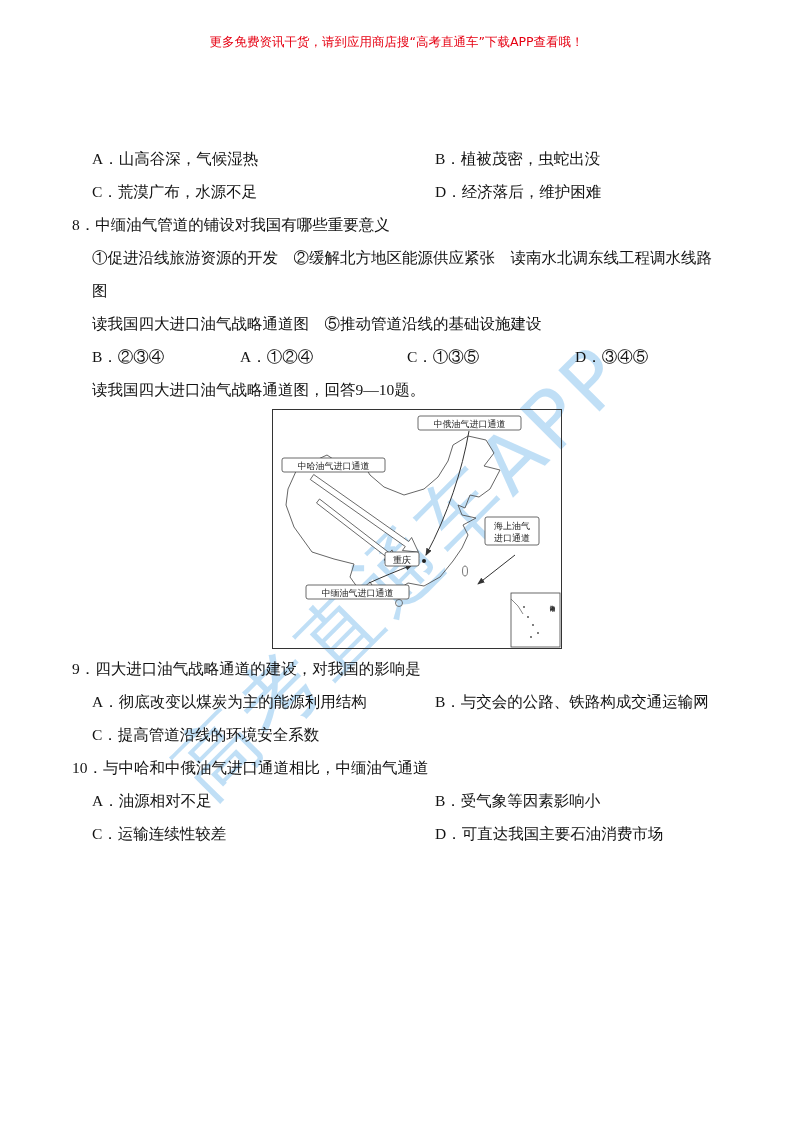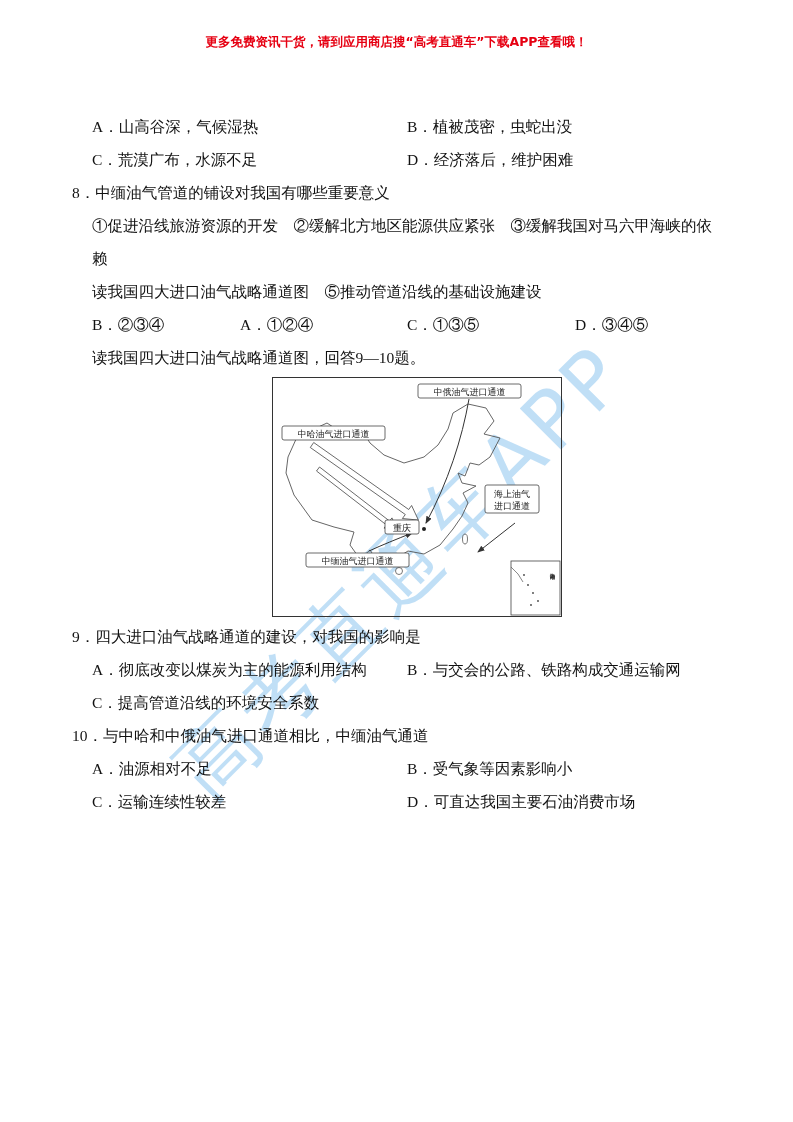--- a/index.html
+++ b/index.html
@@ -21,28 +21,28 @@
     letter-spacing: 6px;
     color: rgba(141, 196, 238, 0.55);
     white-space: nowrap;
     z-index: 0;
     pointer-events: none;
   }
   .content { position: relative; z-index: 1; }
   .header-notice {
     text-align: center;
     color: #e60012;
-    font-weight: bold;
+    font-weight: normal;
     font-size: 12.5px;
     font-family: "DejaVu Sans", "Liberation Sans", sans-serif;
-    margin-bottom: 60px;
+    margin-bottom: 92px;
     line-height: 17px;
   }
   .line { font-size: 15.5px; line-height: 33px; }
-  .opt2 { display: grid; grid-template-columns: 315px auto; padding-left: 20px; }
+  .opt2 { display: grid; grid-template-columns: 315px auto; padding-left: 20px; gap: 28px; }
   .opt4 { display: grid; grid-template-columns: 148px 167px 168px auto; padding-left: 20px; }
   .pl { padding-left: 20px; }
   .passage { text-indent: 31px; }
   .map-wrap { width: 250px; height: 240px; margin: 3px 0 3px 200px; }
   .map-wrap svg { display: block; }
   .map-label-text {
     font-size: 9px;
     font-family: "Liberation Serif", "DejaVu Serif", serif;
     fill: #222;
   }
@@ -63,21 +63,21 @@
       <span>B．植被茂密，虫蛇出没</span>
     </div>
     <div class="line opt2">
       <span>C．荒漠广布，水源不足</span>
       <span>D．经济落后，维护困难</span>
     </div>
 
     <div class="line">
       <span>8．</span><span>中缅油气管道的铺设对我国有哪些重要意义</span>
     </div>
-    <div class="line pl">①促进沿线旅游资源的开发　②缓解北方地区能源供应紧张　③缓解我国对马六甲海峡的依赖</div>
+    <div class="line pl">①促进沿线旅游资源的开发　②缓解北方地区能源供应紧张　读南水北调东线工程调水线路图</div>
     <div class="line pl">读我国四大进口油气战略通道图　⑤推动管道沿线的基础设施建设</div>
     <div class="line opt4">
       <span>B．②③④</span>
       <span>A．①②④</span>
       <span>C．①③⑤</span>
       <span>D．③④⑤</span>
     </div>
 
     <div class="line pl">读我国四大进口油气战略通道图，回答9—10题。</div>
 

